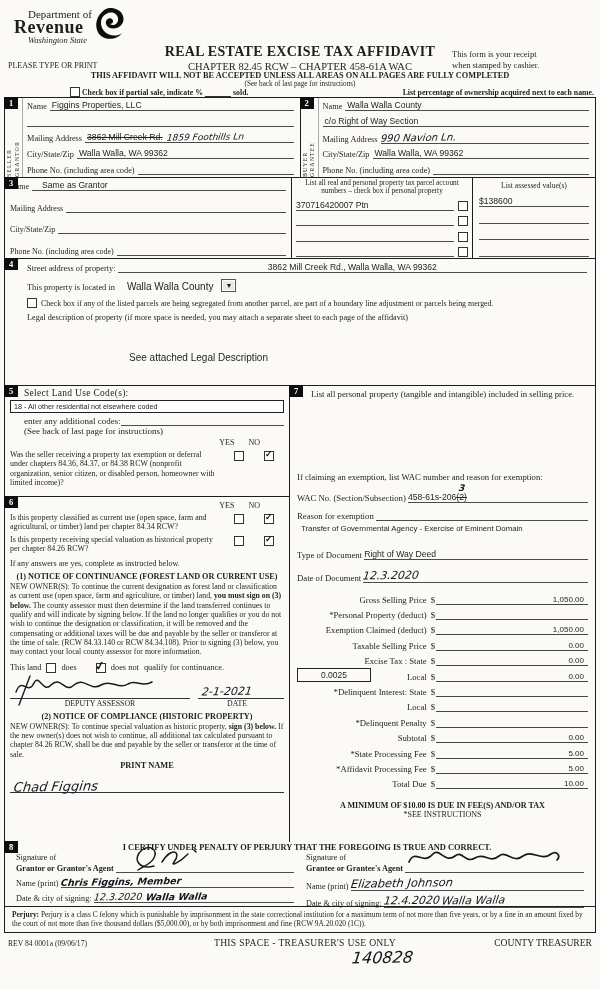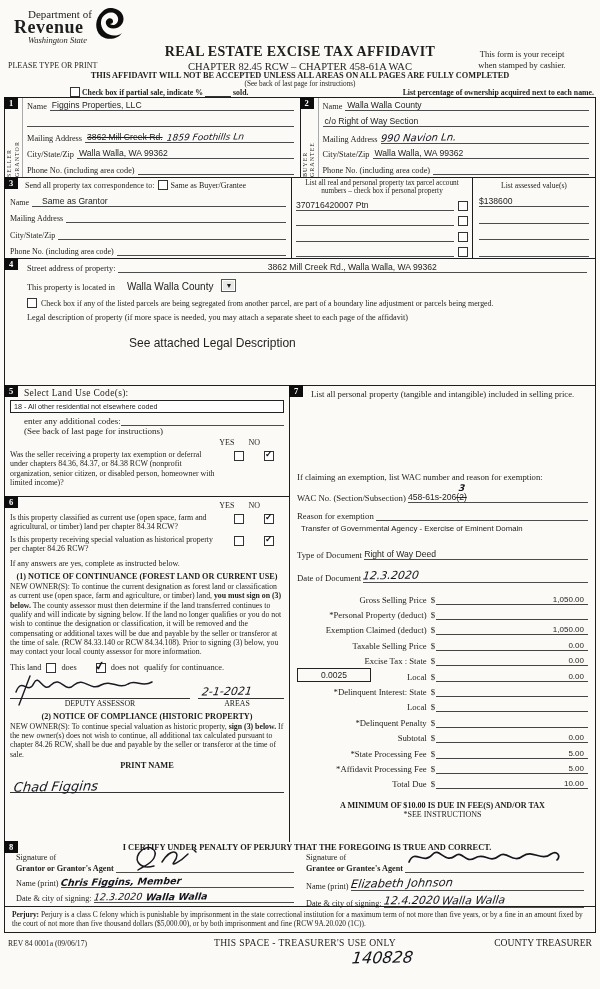--- a/index.html
+++ b/index.html
@@ -8,21 +8,21 @@
         box-shadow:0 0 6px rgba(0,0,0,.3);}
   
   .logo{position:absolute;left:14px;top:8px;width:130px;}
   .logo .dept{font-size:11px;margin-left:14px;}
   .logo .rev{font-size:18px;font-weight:bold;letter-spacing:.5px;line-height:15px;}
   .logo .state{font-size:8.5px;font-style:italic;margin-left:14px;}
   .logo-swirl{position:absolute;left:78px;top:-2px;}
   .title-wrap{position:absolute;left:140px;top:44px;width:320px;text-align:center;}
   .title{font-size:14px;font-weight:bold;letter-spacing:.3px;}
   .subtitle{font-size:10.5px;margin-top:1px;}
-  .receipt{position:absolute;right:8px;top:49px;width:140px;font-size:8.5px;text-align:center;line-height:1.25;}
+  .receipt{position:absolute;right:8px;top:49px;width:140px;font-size:8.5px;text-align:left;line-height:1.25;}
   .type-print{position:absolute;left:8px;top:61px;font-size:8px;}
   .warnline{position:absolute;top:71px;left:0;width:100%;text-align:center;font-weight:bold;font-size:8.3px;}
   .seeback1{position:absolute;top:80px;left:0;width:100%;text-align:center;font-size:7.2px;}
   .partialrow{position:absolute;top:87px;left:70px;right:6px;font-size:7.8px;font-weight:bold;display:flex;align-items:flex-end;}
   .partialrow .mini-u{display:inline-block;width:26px;border-bottom:1px solid #333;margin:0 2px;}
   .partialrow .own{margin-left:auto;}
   
   .cb{display:inline-block;width:8px;height:8px;border:1px solid #333;background:#fff;
       vertical-align:-1px;position:relative;flex:none;}
   .cb.checked::after{content:"✓";position:absolute;left:0px;top:-3px;font-size:9px;font-weight:bold;color:#111;}
@@ -218,25 +218,20 @@
               <span class="lbl">Phone No. (including area code)</span>
             <span class="fill"><span class="val typed"></span></span>
             </div>
         </div>
       </div>
     </div>
 
     <div class="rowB">
       <div class="b-left">
         <span class="numbox">3</span>
-        <div class="hdr">
-          <span>Send all property tax correspondence to:</span>
-          <span class="cb"></span>
-          <span>Same as Buyer/Grantee</span>
-        </div>
         <div class="fline">
             <span class="lbl">Name</span>
           <span class="fill"><span class="val typed" style="padding-left:10px;">Same as Grantor</span></span>
           </div>
         <div class="fline">
             <span class="lbl">Mailing Address</span>
           <span class="fill"><span class="val typed"></span></span>
           </div>
         <div class="fline">
             <span class="lbl">City/State/Zip</span>
@@ -297,21 +292,21 @@
           </span>
       </div>
       <div class="line" style="margin-left:14px;margin-top:6px;font-size:7.9px;">
         <span class="cb" style="margin-right:4px;"></span>
         <span>Check box if any of the listed parcels are being segregated from another parcel, are part of a boundary line adjustment or parcels being merged.</span>
       </div>
       <div class="line" style="margin-left:14px;margin-top:5px;font-size:8.2px;">
         <span>Legal description of property (if more space is needed, you may attach a separate sheet to each page of the affidavit)</span>
       </div>
       <div class="line" style="margin-left:116px;margin-top:14px;">
-        <span class="typed" style="font-size:12px;">See attached Legal Description</span>
+        <span class="typed" style="font-size:10px;margin-top:16px;">See attached Legal Description</span>
       </div>
     </div>
 
     <div class="rowD">
       <div class="d-left">
 
         <div class="sec5">
           <span class="numbox">5</span>
           <div class="h">Select Land Use Code(s):</div>
           <div class="combo">18 - All other residential not elsewhere coded</div>
@@ -376,21 +371,21 @@
                 <path d="M4 22 C10 6 16 26 22 13 C27 3 31 24 39 15 C49 5 53 24 62 15 C72 6 78 22 89 15 C99 9 107 20 116 14 C124 9 130 18 140 12" stroke="#1a1a24" stroke-width="1.5" fill="none" stroke-linecap="round"></path>
                 <path d="M18 6 L7 35" stroke="#1a1a24" stroke-width="1.4" fill="none" stroke-linecap="round"></path>
               </svg>
             </span>
             <span class="dfill">
               <span class="hand" style="position:absolute;left:4px;bottom:0;font-size:11px;">2-1-2021</span>
             </span>
           </div>
           <div class="siglabels">
             <span class="a">DEPUTY ASSESSOR</span>
-            <span class="b">AREAS</span>
+            <span class="b">DATE</span>
           </div>
           <div class="nh">(2) NOTICE OF COMPLIANCE (HISTORIC PROPERTY)</div>
           <div class="para"><span>NEW OWNER(S): To continue special valuation as historic property, </span><b>sign (3) below.</b><span> If the new owner(s) does not wish to continue, all additional tax calculated pursuant to chapter 84.26 RCW, shall be due and payable by the seller or transferor at the time of sale.</span></div>
           <div class="printname">PRINT NAME</div>
           <div class="handname">
             <span class="hand">Chad Figgins</span>
           </div>
         </div>
       </div>
 

